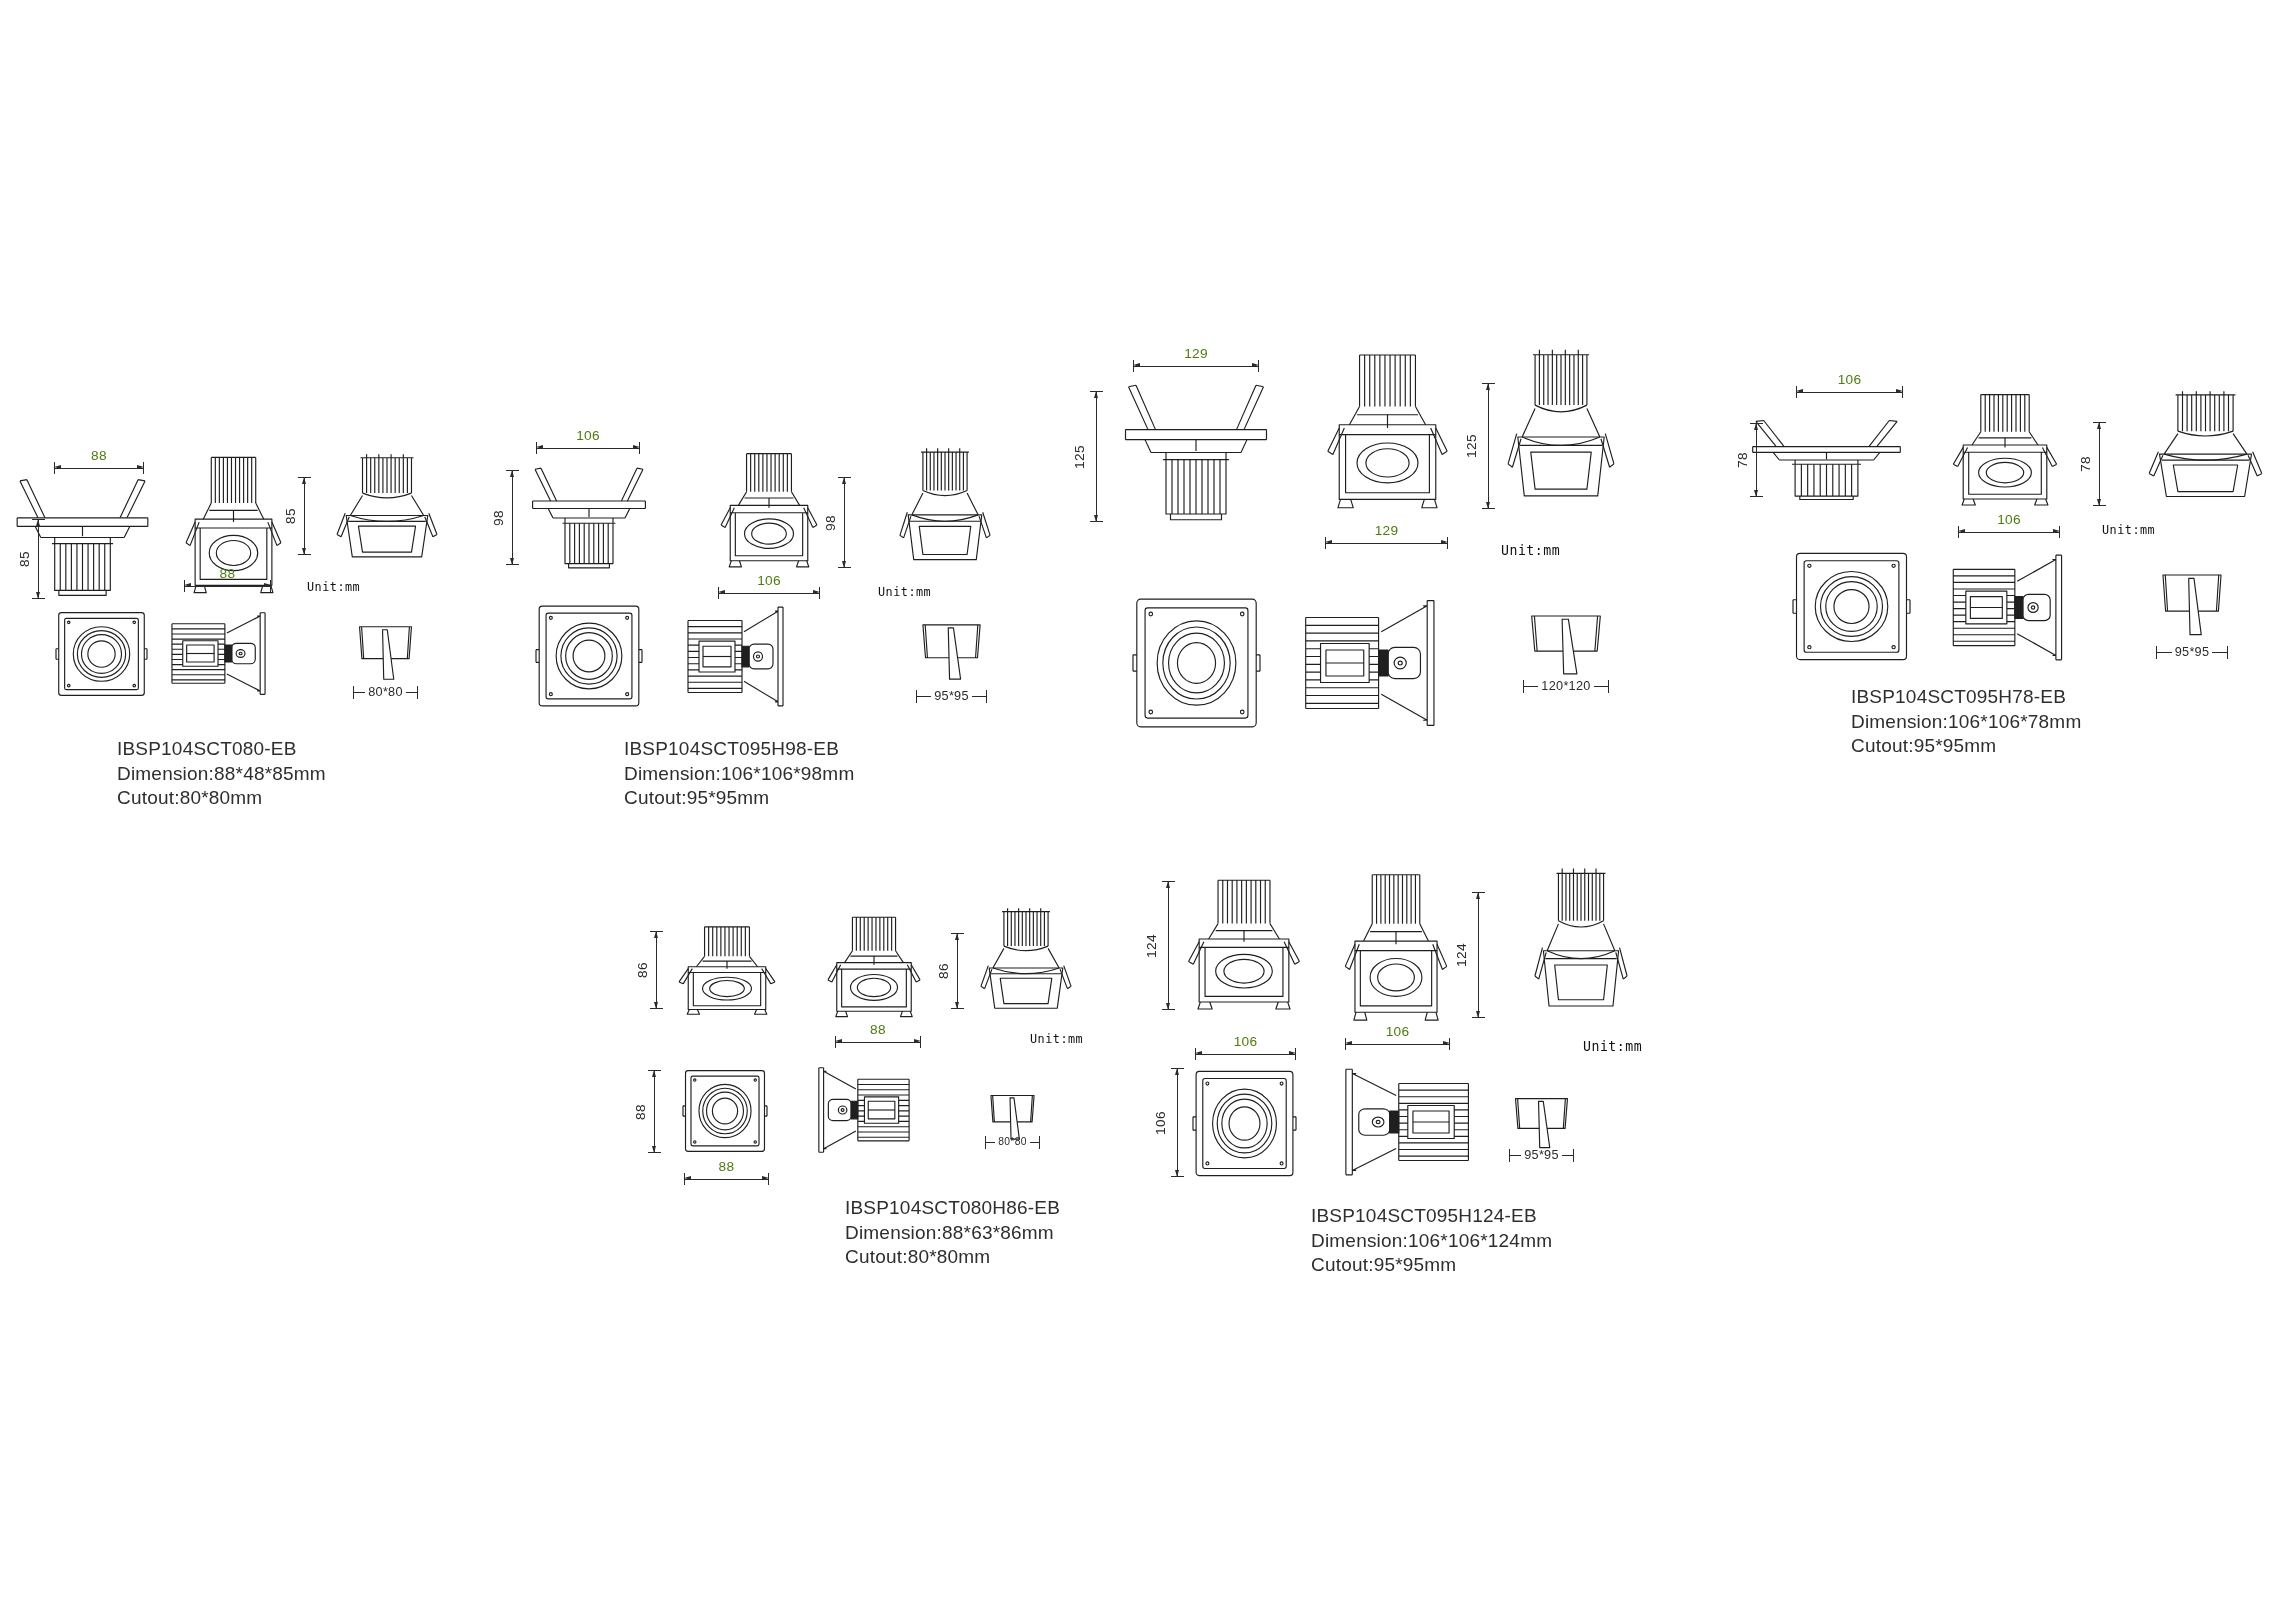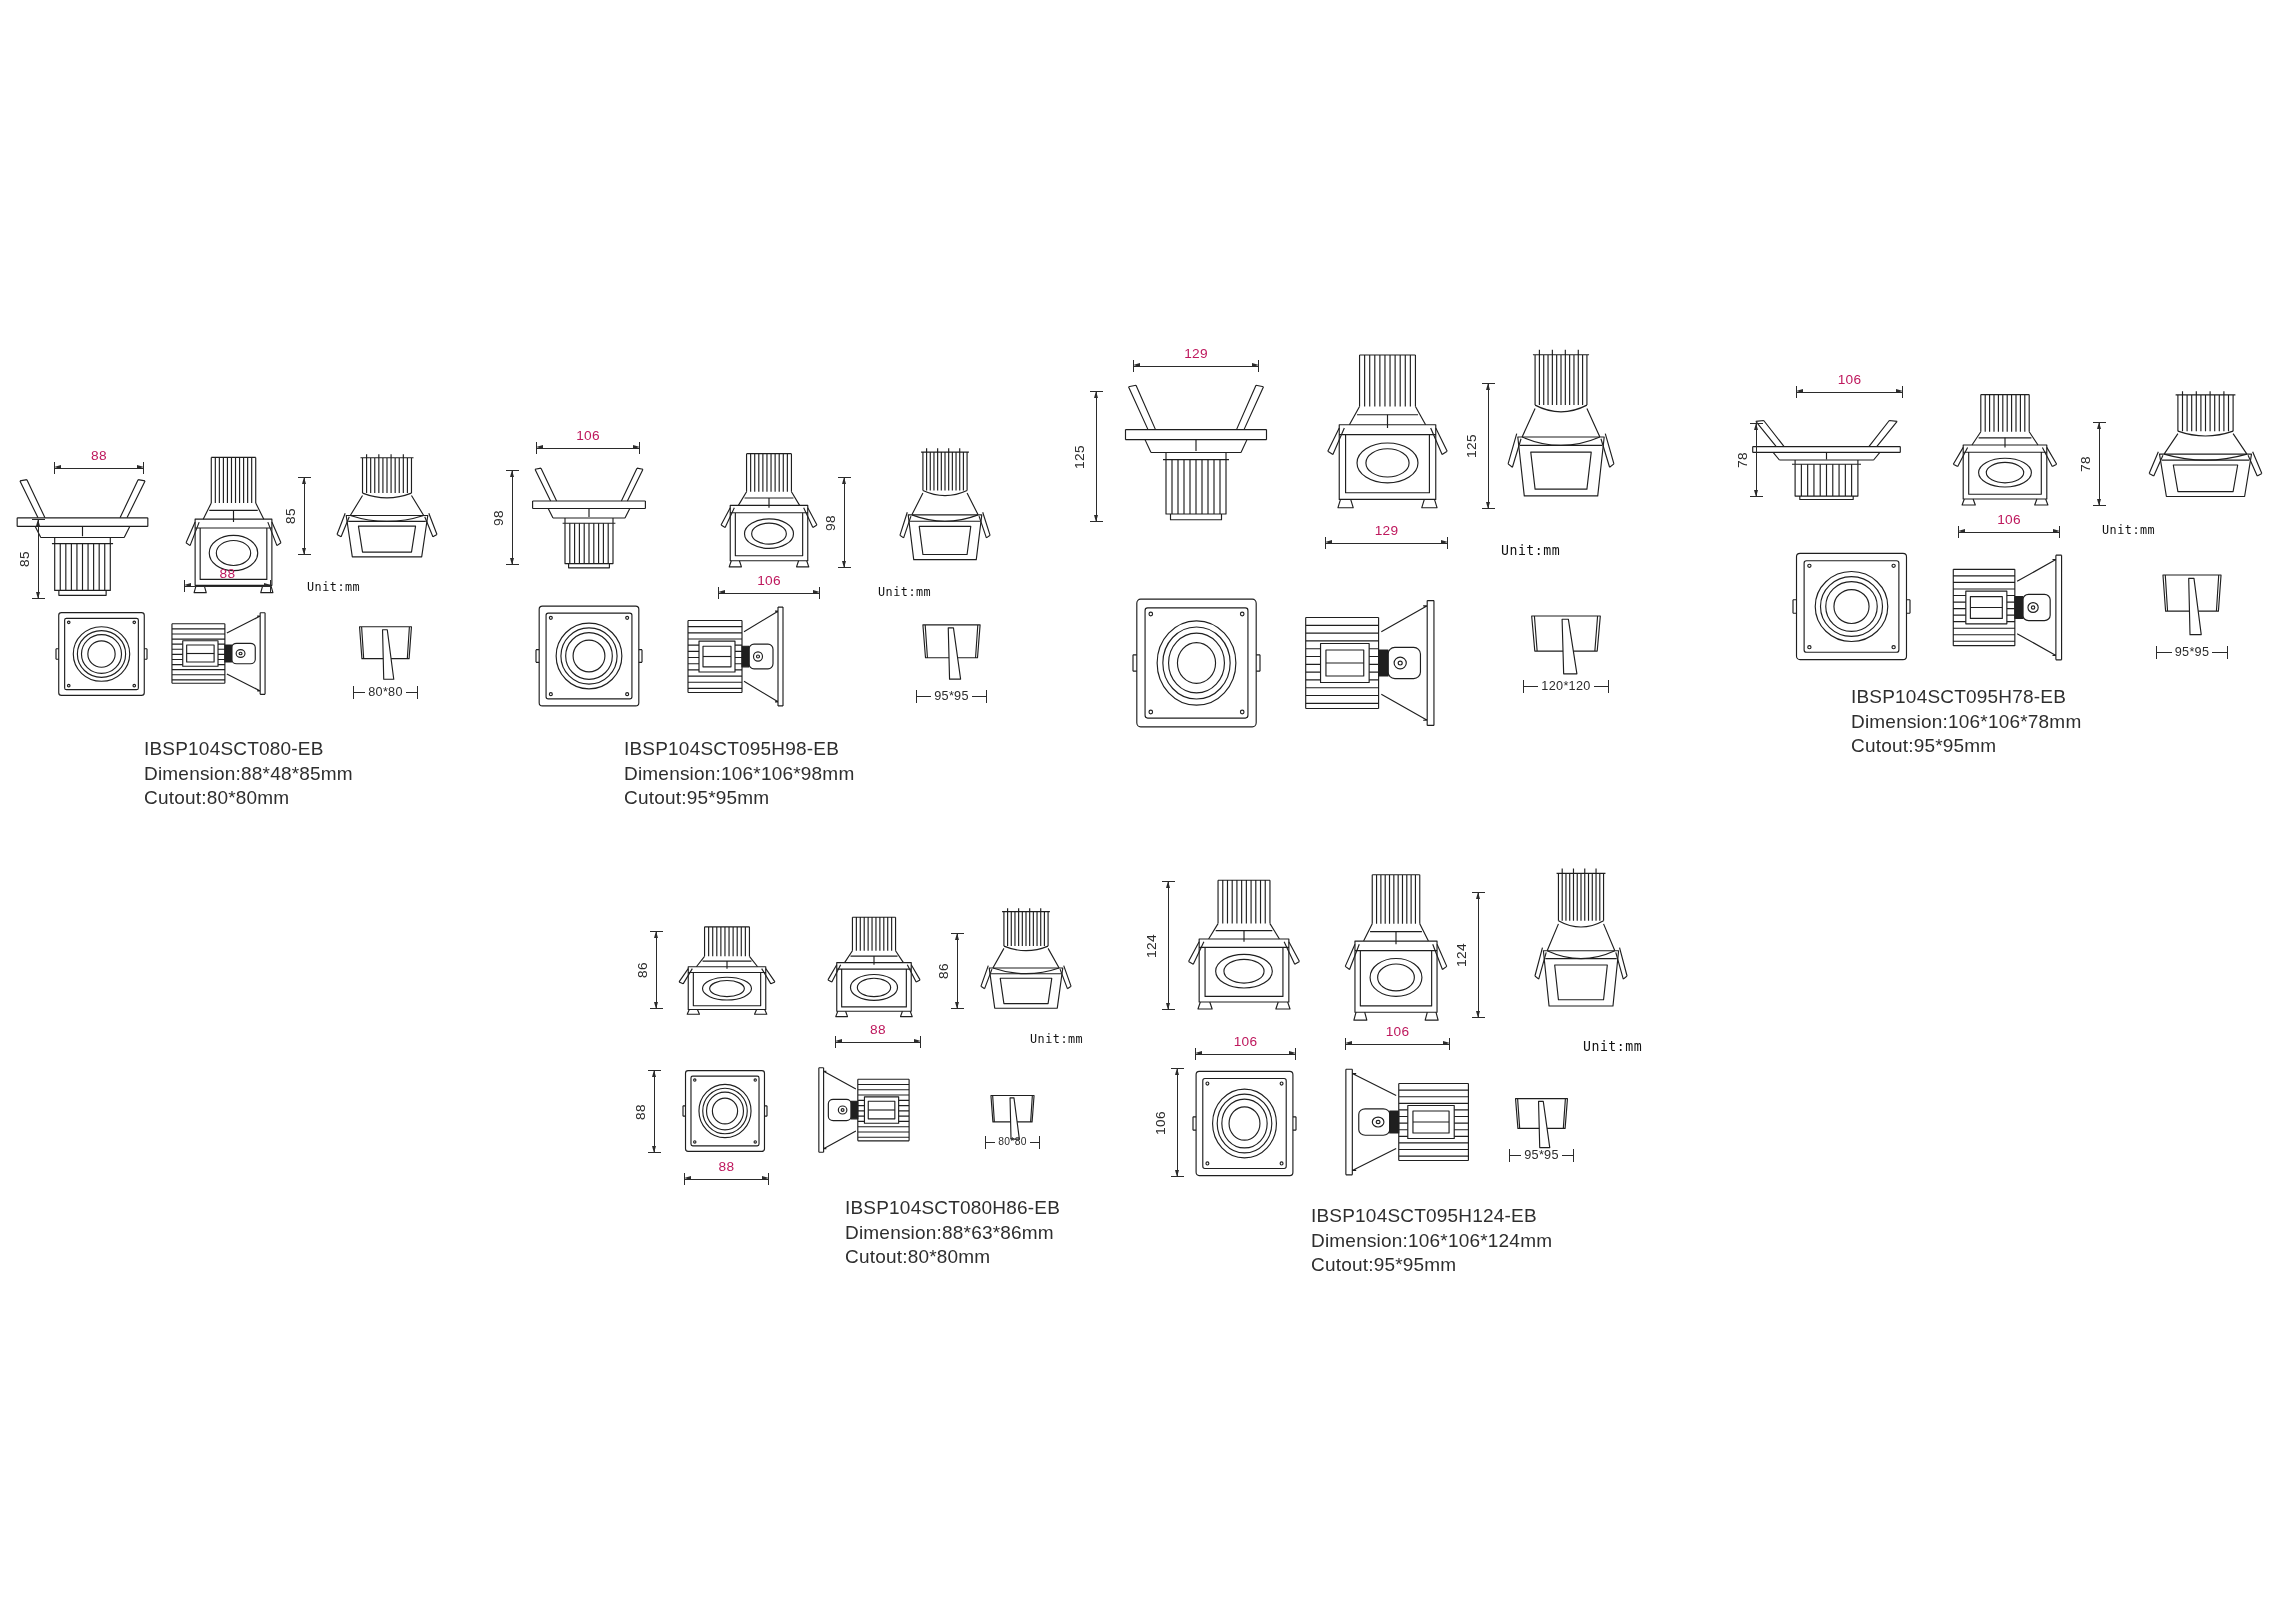--- a/index.html
+++ b/index.html
@@ -7,21 +7,21 @@
   #canvas{position:relative;width:2293px;height:1620px;background:#fff;
           font-family:"Liberation Sans",sans-serif;color:#262626;overflow:hidden;}
   .group{position:absolute;inset:0;pointer-events:none;}
   .vx{position:absolute;overflow:visible;}
   .mirror{transform:scaleX(-1);}
   
   #defs *{fill:none;stroke:#1f1f1f;stroke-width:1.15px;vector-effect:non-scaling-stroke;
           stroke-linejoin:round;stroke-linecap:butt;}
   
   .dimh{position:absolute;display:flex;flex-direction:column;align-items:center;}
-  .dtxt{font-size:13.7px;line-height:12.7px;margin-bottom:1px;color:#be185d;letter-spacing:0.3px;}
+  .dtxt{font-size:13.7px;line-height:12.7px;margin-bottom:1px;color:#4d7c0f;letter-spacing:0.3px;}
   .dline{position:relative;height:8.8px;width:100%;}
   .dline::before{content:'';position:absolute;left:0;right:0;top:3.9px;height:1px;background:#2b2b2b;}
   .al,.ar{position:absolute;width:0;height:0;top:1.5px;border-top:2.9px solid transparent;border-bottom:2.9px solid transparent;}
   .al{left:0;border-right:7.8px solid #2b2b2b;}
   .ar{right:0;border-left:7.8px solid #2b2b2b;}
   .tk{position:absolute;top:-2px;width:1px;height:12.7px;background:#2b2b2b;}
   .tkl{left:0;} .tkr{right:0;}
   
   .dimv{position:absolute;width:29px;}
   .dvline{position:absolute;right:2.9px;top:0;bottom:0;width:8.8px;}
@@ -164,21 +164,21 @@
     <svg class="vx" style="left:356px;top:625px;width:59px;height:59px" viewBox="0 0 100 100" preserveAspectRatio="none">
         <use href="#sym-cutout"></use>
       </svg>
     <div class="cutlab" style="left:353px;top:686px;width:65px;">
       <i class="ce"></i>
         <i class="cl"></i>
         <span>80*80</span>
         <i class="cl"></i>
         <i class="ce"></i>
     </div>
-    <div class="tblock" style="left:144px;top:737px;">
+    <div class="tblock" style="left:117px;top:737px;">
       <div>IBSP104SCT080-EB</div>
       <div>Dimension:88*48*85mm</div>
       <div>Cutout:80*80mm</div>
     </div>
   </section>
 
   <section class="group">
     <svg class="vx" style="left:529px;top:465px;width:120px;height:106px" viewBox="0 0 100 100" preserveAspectRatio="none">
         <use href="#sym-recessed"></use>
       </svg>

